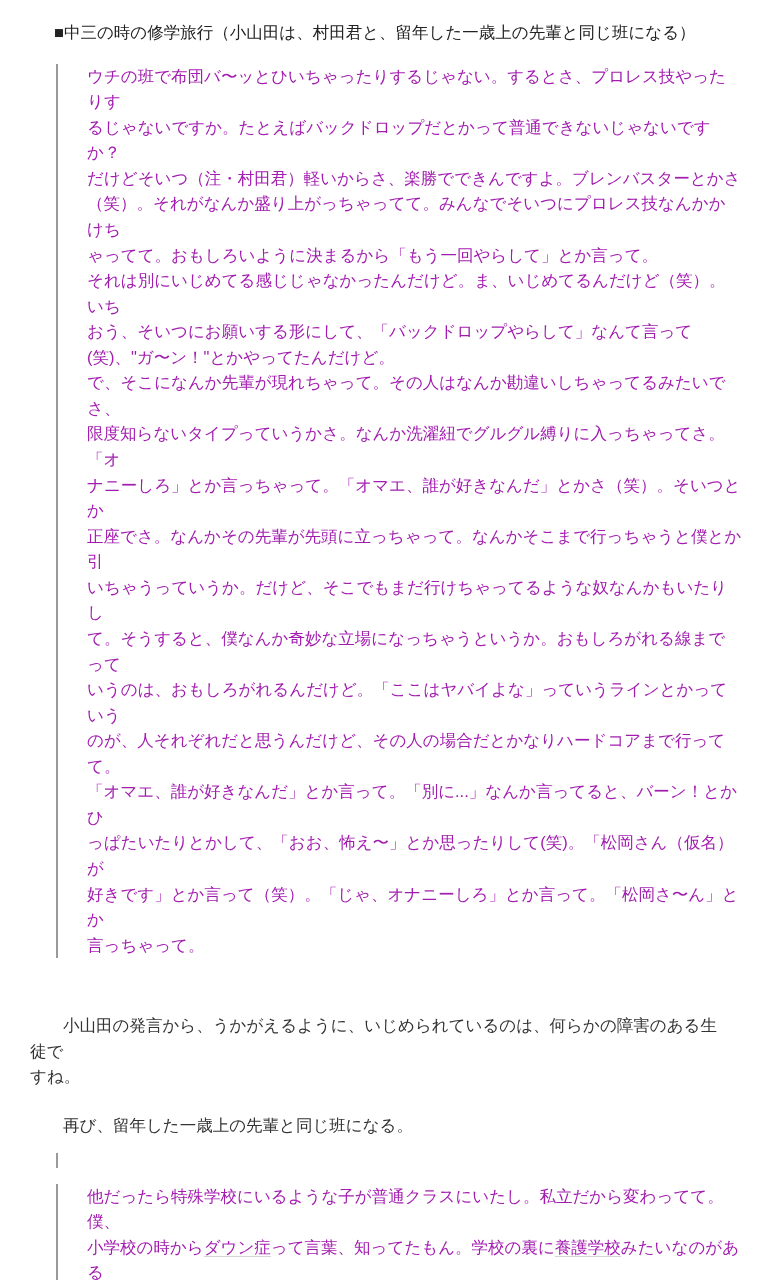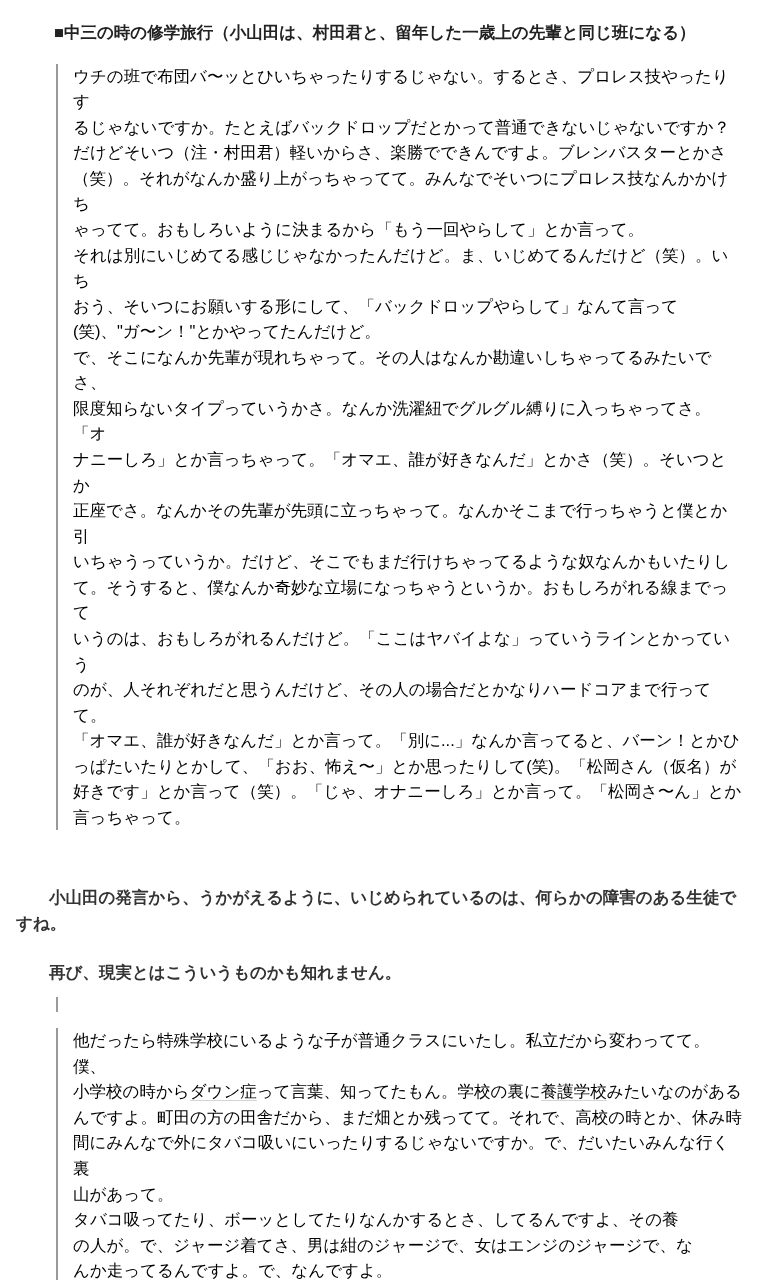--- a/index.html
+++ b/index.html
@@ -12,35 +12,35 @@
     min-height: 1280px;
     box-sizing: border-box;
     padding: 20px 26px 30px 16px;
     font-family: "Liberation Sans", "DejaVu Sans", sans-serif;
     font-size: 16.5px;
     line-height: 1.55;
     color: #333333;
     background: #ffffff;
   }
   .heading {
-    font-weight: bold;
+    font-weight: normal;
     margin: 0 0 18px 38px;
     color: #222222;
   }
   .quote {
     margin: 16px 0 0 40px;
     border-left: 2px solid #999999;
-    padding-left: 15px;
-    color: #000000;
+    padding-left: 29px;
+    color: #a21caf;
   }
   .quote-1 { margin-bottom: 55px; }
   .commentary {
     margin: 0;
   }
-  .para { margin: 0; font-weight: bold; }
+  .para { margin: 14px; }
   .para-gap { margin-bottom: 23px; }
   .empty-quote-mark {
     margin: 12px 0 8px 40px;
     border-left: 2px solid #9a9a9a;
     height: 15px;
     width: 0;
   }
   .kw {
     border-bottom: 1px solid #d4d4d4;
   }
@@ -49,20 +49,20 @@
 <body>
 
 <div class="page">
 
   <div class="heading">■中三の時の修学旅行（小山田は、村田君と、留年した一歳上の先輩と同じ班になる）</div>
 
   <blockquote class="quote quote-1">ウチの班で布団バ〜ッとひいちゃったりするじゃない。するとさ、プロレス技やったりす<br>るじゃないですか。たとえばバックドロップだとかって普通できないじゃないですか？<br>だけどそいつ（注・村田君）軽いからさ、楽勝でできんですよ。ブレンバスターとかさ<br>（笑）。それがなんか盛り上がっちゃってて。みんなでそいつにプロレス技なんかかけち<br>ゃってて。おもしろいように決まるから「もう一回やらして」とか言って。<br>それは別にいじめてる感じじゃなかったんだけど。ま、いじめてるんだけど（笑）。いち<br>おう、そいつにお願いする形にして、「バックドロップやらして」なんて言って<br>(笑)、"ガ〜ン！"とかやってたんだけど。<br>で、そこになんか先輩が現れちゃって。その人はなんか勘違いしちゃってるみたいでさ、<br>限度知らないタイプっていうかさ。なんか洗濯紐でグルグル縛りに入っちゃってさ。「オ<br>ナニーしろ」とか言っちゃって。「オマエ、誰が好きなんだ」とかさ（笑）。そいつとか<br>正座でさ。なんかその先輩が先頭に立っちゃって。なんかそこまで行っちゃうと僕とか引<br>いちゃうっていうか。だけど、そこでもまだ行けちゃってるような奴なんかもいたりし<br>て。そうすると、僕なんか奇妙な立場になっちゃうというか。おもしろがれる線までって<br>いうのは、おもしろがれるんだけど。「ここはヤバイよな」っていうラインとかっていう<br>のが、人それぞれだと思うんだけど、その人の場合だとかなりハードコアまで行ってて。<br>「オマエ、誰が好きなんだ」とか言って。「別に...」なんか言ってると、バーン！とかひ<br>っぱたいたりとかして、「おお、怖え〜」とか思ったりして(笑)。「松岡さん（仮名）が<br>好きです」とか言って（笑）。「じゃ、オナニーしろ」とか言って。「松岡さ〜ん」とか<br>言っちゃって。</blockquote>
 
   <div class="commentary">
     <p class="para para-gap">　　小山田の発言から、うかがえるように、いじめられているのは、何らかの障害のある生徒で<br>すね。</p>
-    <p class="para">　　再び、現実とはこういうものかも知れません。</p>
+    <p class="para">　　再び、留年した一歳上の先輩と同じ班になる。</p>
   </div>
 
   <div class="empty-quote-mark"></div>
 
   <blockquote class="quote quote-2">他だったら特殊学校にいるような子が普通クラスにいたし。私立だから変わってて。僕、<br>小学校の時から<span class="kw">ダウン症</span>って言葉、知ってたもん。学校の裏に<span class="kw">養護学校</span>みたいなのがある<br>んですよ。町田の方の田舎だから、まだ畑とか残ってて。それで、高校の時とか、休み時<br>間にみんなで外にタバコ吸いにいったりするじゃないですか。で、だいたいみんな行く裏<br>山があって。<br>タバコ吸ってたり、ボーッとしてたりなんかするとさ、してるんですよ、その養<br>の人が。で、ジャージ着てさ、男は紺のジャージで、女はエンジのジャージで、な<br>んか走ってるんですよ。で、なんですよ。<br>「あ、の人が走ってんなあ」なんて言ってタバコ吸ってて。するともう一人さ、<br>の人が来るんだけど、の人ってみんな同じ顔じゃないですか？<br>「あれ？　さっきあの人通ったっけ？」なんて言ってさ(笑)。ちょっとデカかったりする<br>んですよ、さっきの奴より。次、今度はエンジの服着たの人がトットットとか走<br>っていって、「あれ？　これ女？」とか言ったりして(笑)。最後10人とか、みんな同じ顔の<br>奴が、デッカイのやらちっちゃいのやらがダァ〜って走って来て。「すっげー」なんて言<br>っちゃって(笑)</blockquote>
 
 </div>
 
 </body></html>

